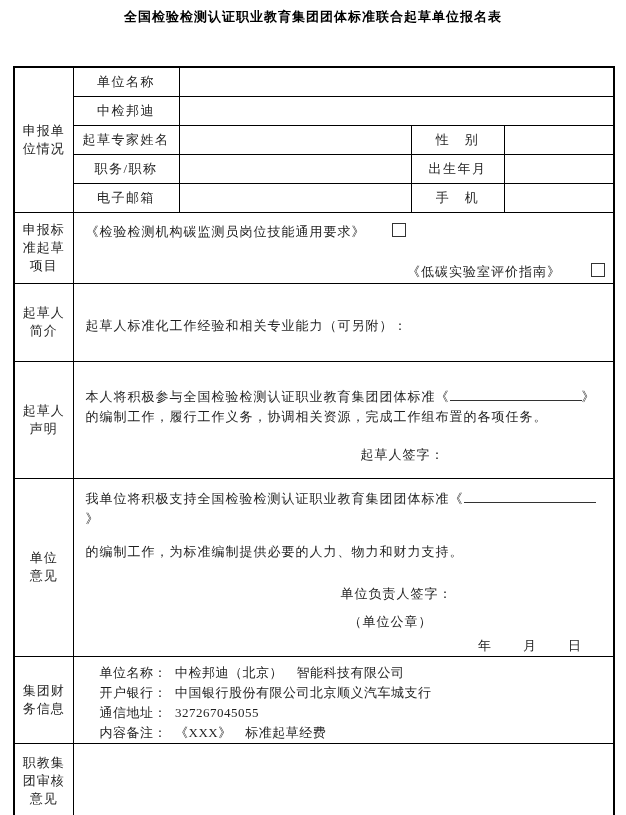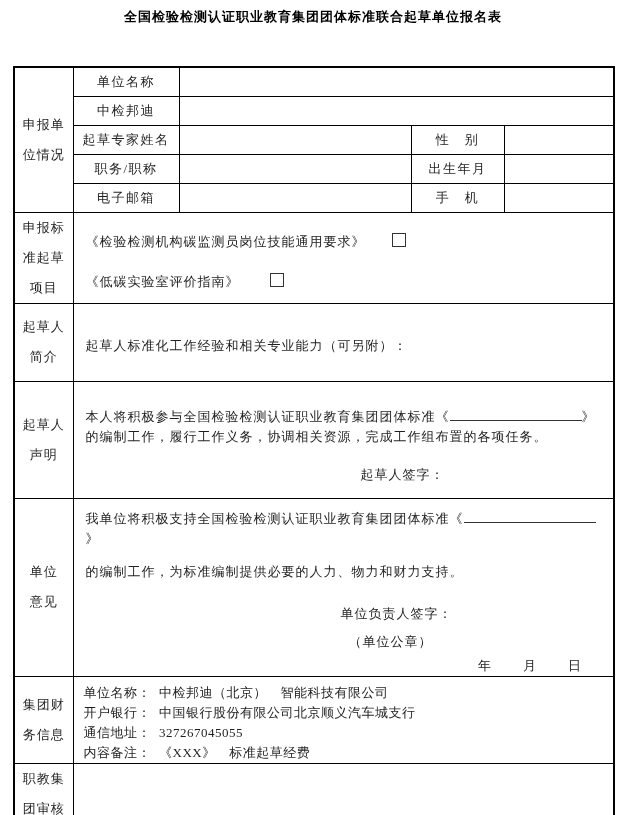--- a/index.html
+++ b/index.html
@@ -17,47 +17,47 @@
     position:absolute;left:13px;top:66px;
     border-collapse:collapse;table-layout:fixed;
     width:600px;border:2px solid #000;
     font-size:13px;
   }
   table.form td{
     border:1px solid #000;padding:0;vertical-align:middle;
     overflow:hidden;
   }
   td.vhead{
-    text-align:center;white-space:pre-line;line-height:30px;
+    text-align:center;white-space:pre-line;line-height:18px;
     letter-spacing:1px;
   }
   td.flabel{
     text-align:center;letter-spacing:1.5px;
   }
   td.content{vertical-align:top;text-align:left;}
   .pad{padding:8px 8px 0 12px;line-height:20px;letter-spacing:1px;}
   .blank-line{
     display:inline-block;width:132px;height:13px;
     border-bottom:1px solid #333;vertical-align:baseline;
   }
   .checkbox{
     display:inline-block;width:12px;height:12px;
     border:1px solid #333;vertical-align:-1px;background:#fff;
   }
   .cb1{margin-left:26px;}
   .cb2{margin-left:30px;}
-  .proj-line2{margin-top:20px;}
+  .proj-line2{margin-top:20px;text-align:right;}
   .decl-line2{}
   .sig-drafter{margin-top:18px;padding-left:275px;letter-spacing:1px;}
   .op-line2{margin-top:13px;}
   .sig-unit{margin-top:22px;padding-left:255px;letter-spacing:1px;}
   .seal{margin-top:8px;padding-left:263px;letter-spacing:1px;}
   .date-line{margin-top:4px;text-align:right;padding-right:22px;letter-spacing:2px;}
   .fin-row{line-height:20px;letter-spacing:0.5px;}
-  .fin-label{display:inline-block;min-width:62px;}
+  .fin-label{display:inline-block;min-width:62px;margin-left:16px;}
   .fin-value{margin-left:8px;}
   .fin-pad{padding:6px 6px 0 10px;}
 </style>
 </head>
 <body>
 
 <div class="page-title">全国检验检测认证职业教育集团团体标准联合起草单位报名表</div>
 
 <table class="form">
   <colgroup>

